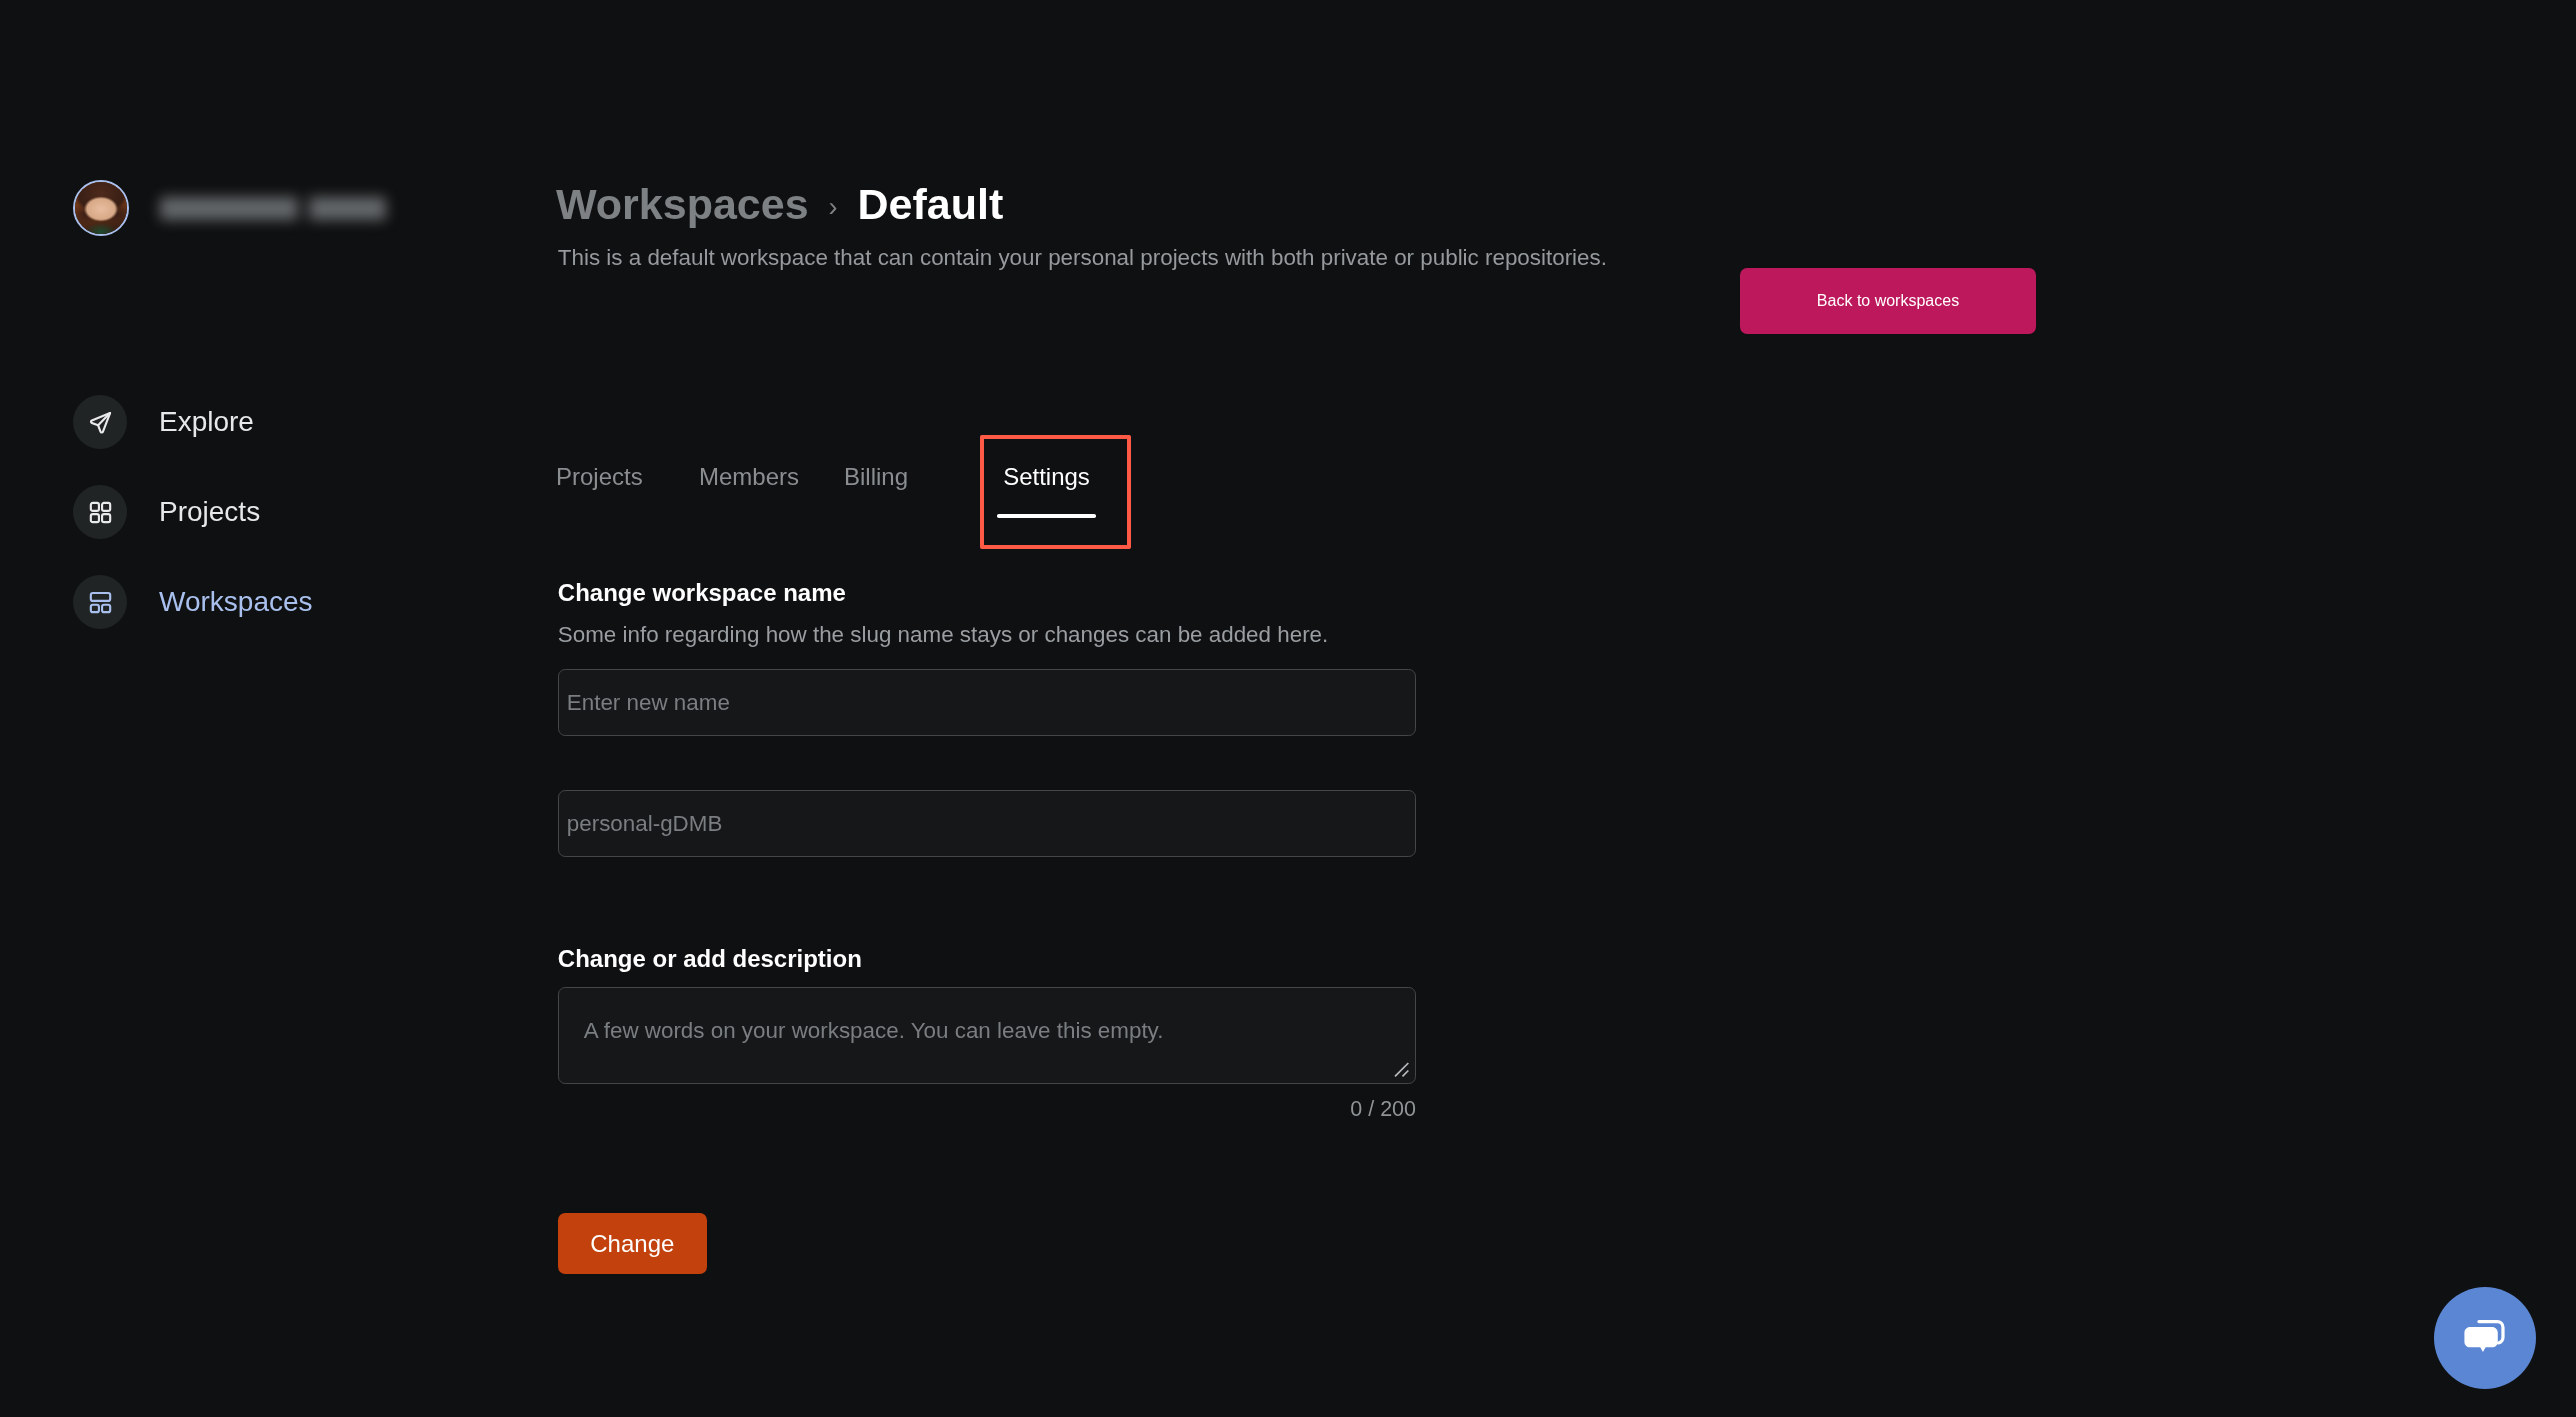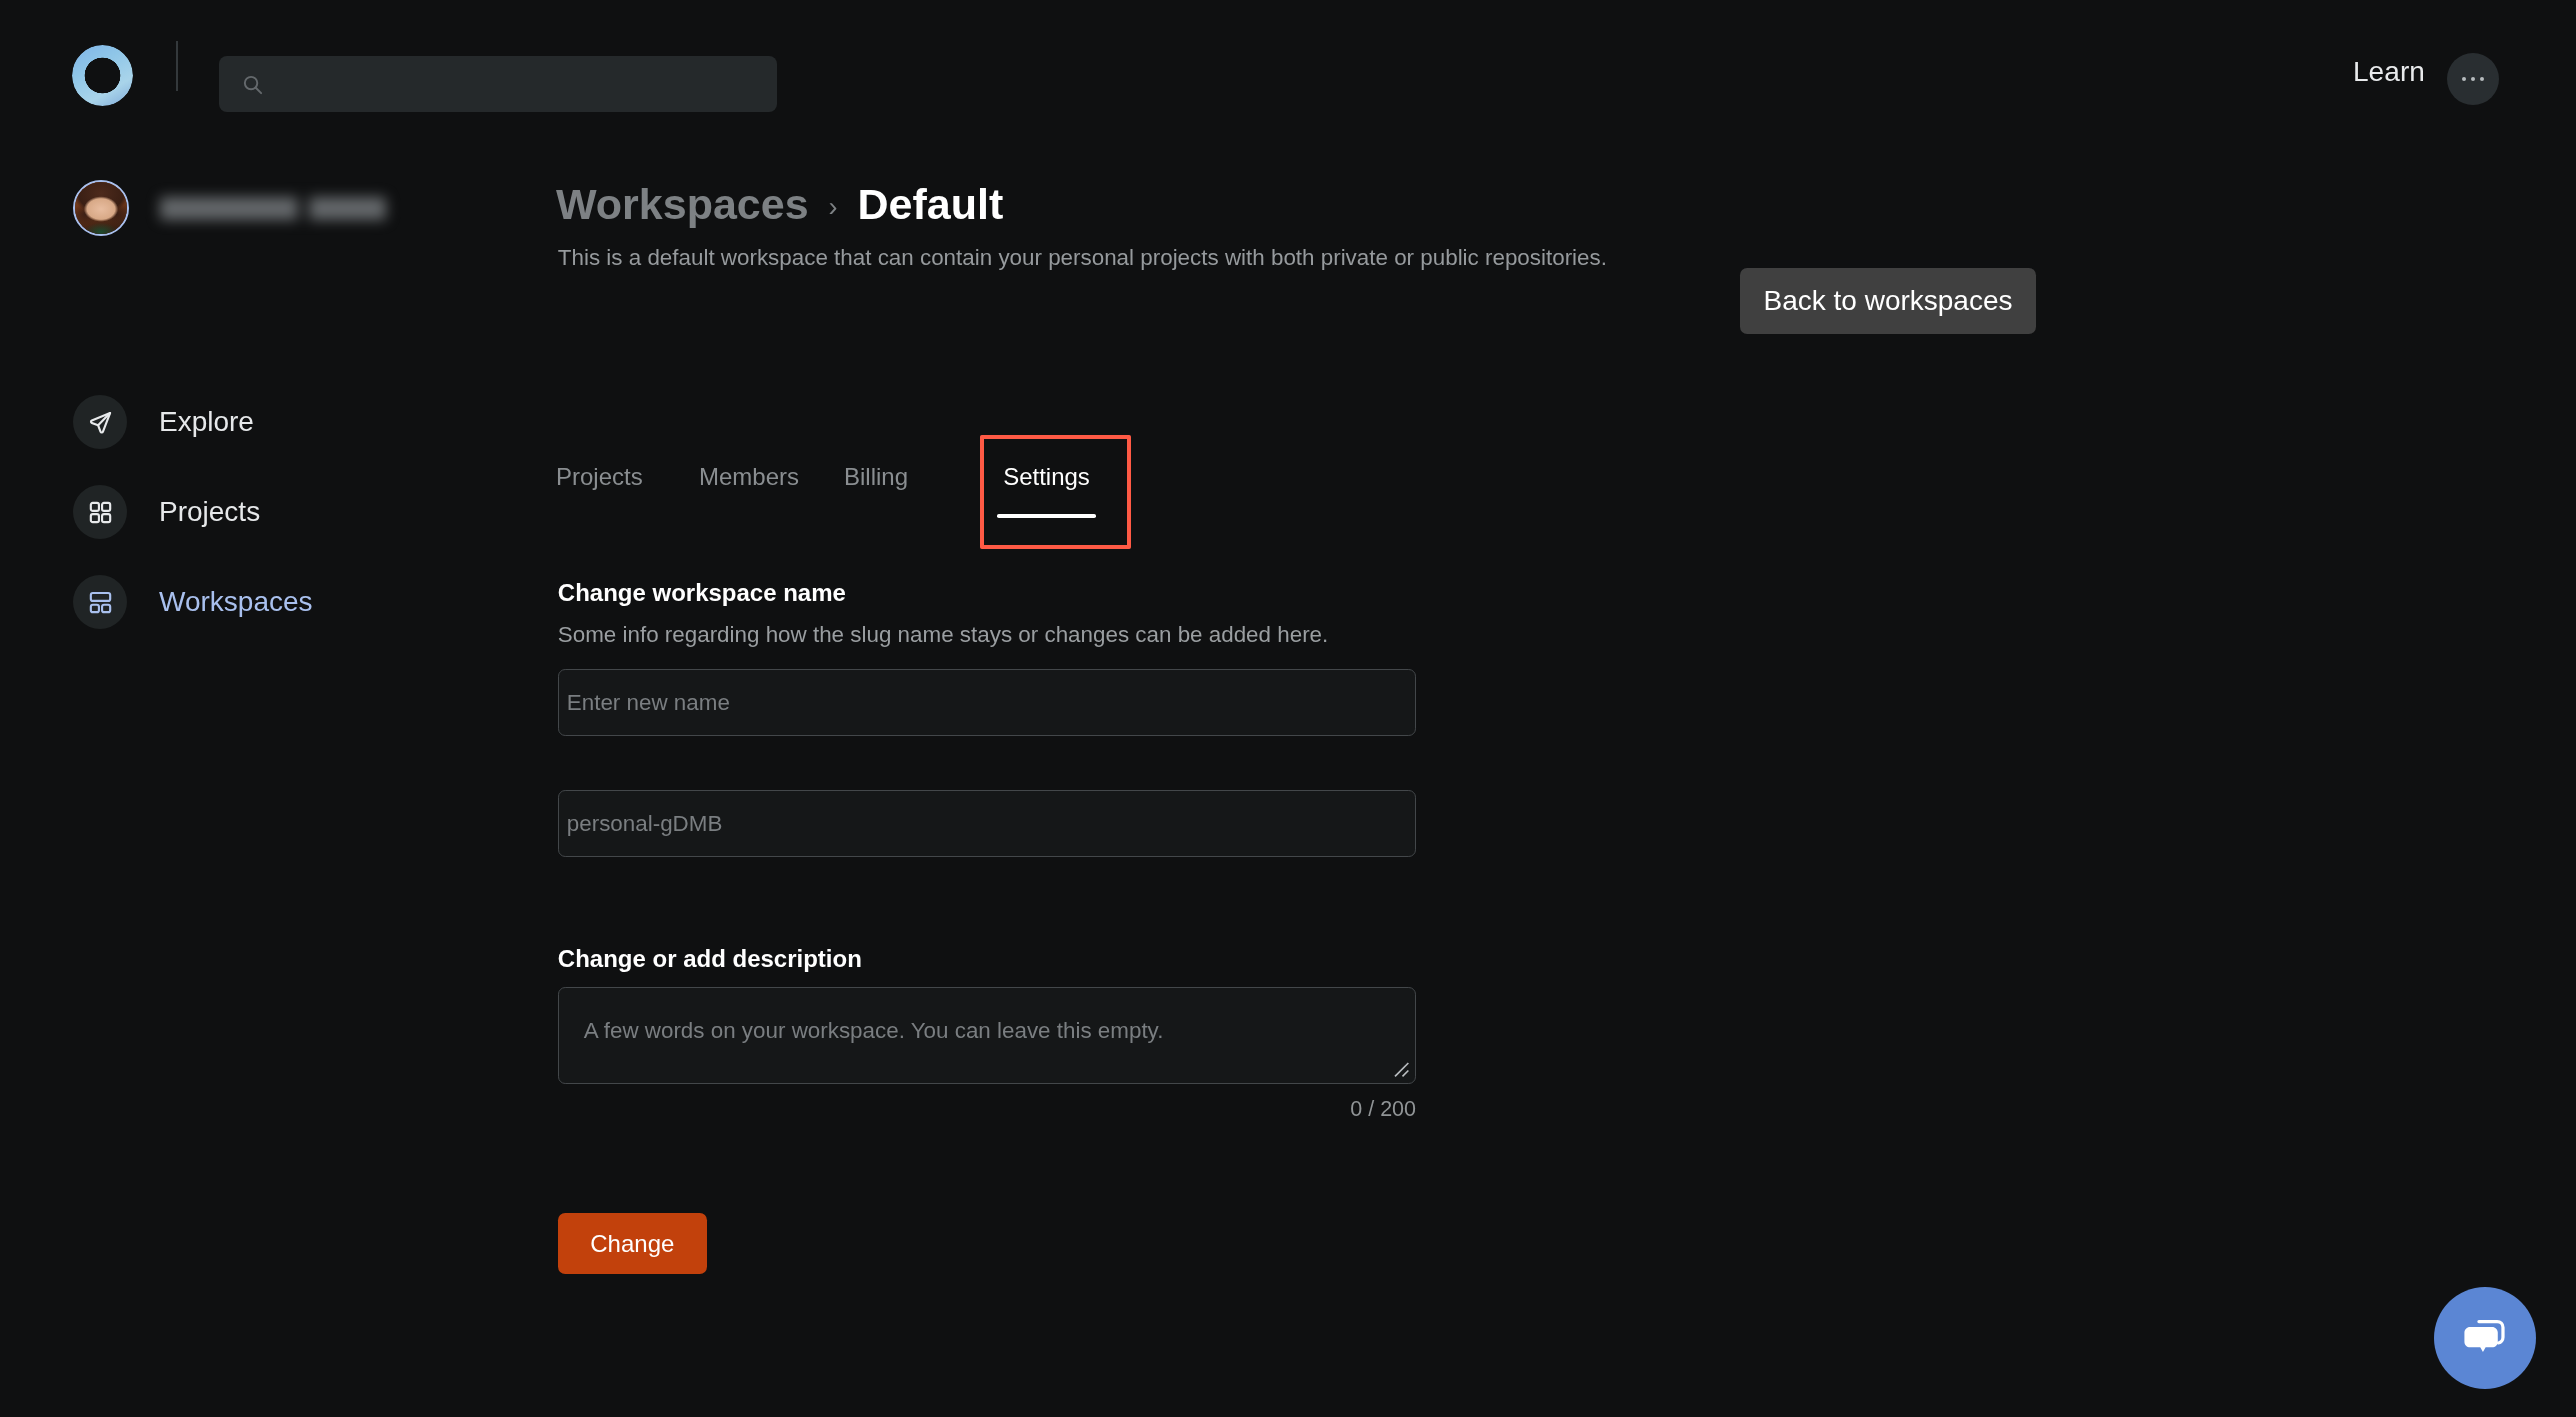--- a/index.html
+++ b/index.html
@@ -95,22 +95,22 @@
   
   .main { position: absolute; left: 556px; top: 99px; width: 2020px; height: 1319px; }
   .crumb-row { position: absolute; left: 0; top: 81px; display: flex; align-items: baseline; }
   .crumb-root { font-size: 43px; font-weight: bold; color: #7d8184; cursor: pointer; }
   .crumb-sep { font-size: 27px; color: #7d8184; margin: 0 20px; position: relative; top: -2.7px; }
   .crumb-current { font-size: 43px; font-weight: bold; color: #ffffff; }
   .page-desc { position: absolute; left: 1.8px; top: 146px; font-size: 22.4px; color: #969a9d; }
 
   .back-btn {
     position: absolute; left: 1184px; top: 169px;
-    width: 296px; height: 66px; background: #404040; color: #fff;
-    border: none; border-radius: 7.2px; font-size: 28px;
+    width: 296px; height: 66px; background: #be185d; color: #fff;
+    border: none; border-radius: 7.2px; font-size: 16px;
     font-family: "Liberation Sans", sans-serif; cursor: pointer;
   }
 
   .tabs { position: absolute; left: 0; top: 351px; display: flex; align-items: flex-start; }
   .tab {
     font-size: 24px; color: #8a8e91; cursor: pointer; user-select: none;
     padding: 12.5px 0 0 0; position: relative;
   }
   .tab + .tab { margin-left: 0; }
   .tab-projects { width: 143px; }
@@ -167,44 +167,20 @@
     position: absolute; left: 2434px; top: 1287px; width: 102px; height: 102px;
     border-radius: 50%; background: #5b86d4; cursor: pointer;
     display: flex; align-items: center; justify-content: center;
   }
 </style>
 </head>
 <body>
 
 <div class="app">
 
-  <div class="topbar">
-    <div class="logo-wrap">
-      <div class="logo-ring"></div>
-    </div>
-    <div class="topbar-divider"></div>
-
-    <div class="search-box">
-      <svg class="search-ico" viewBox="0 0 24 24" fill="none" stroke="#8b9094" stroke-width="2">
-        <circle cx="10.5" cy="10.5" r="6.5"></circle>
-        <line x1="15.4" y1="15.4" x2="21" y2="21" stroke-linecap="round"></line>
-      </svg>
-      <input class="search-input" type="text" value="" placeholder="" style="">
-    </div>
-
-    <div class="learn-link">Learn</div>
-
-    <div class="more-btn">
-      <span class="dots">
-          <i></i>
-          <i></i>
-          <i></i>
-        </span>
-    </div>
-  </div>
 
   <div class="sidebar">
 
     <div class="profile">
       <div class="avatar">
         <div class="face"></div>
       </div>
       <div class="profile-name"></div>
     </div>
 

